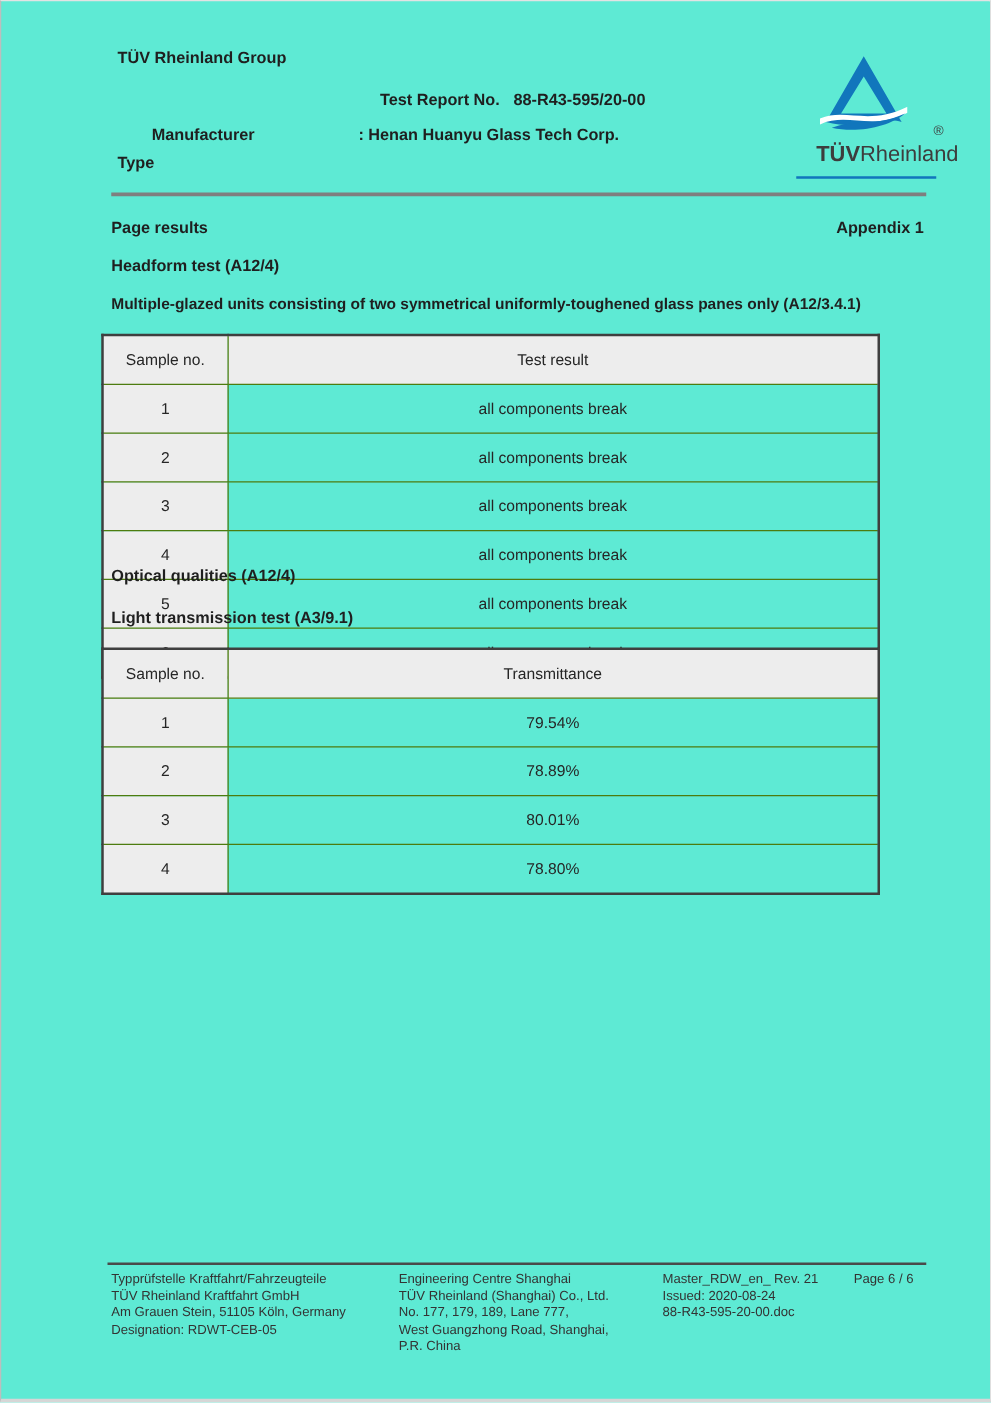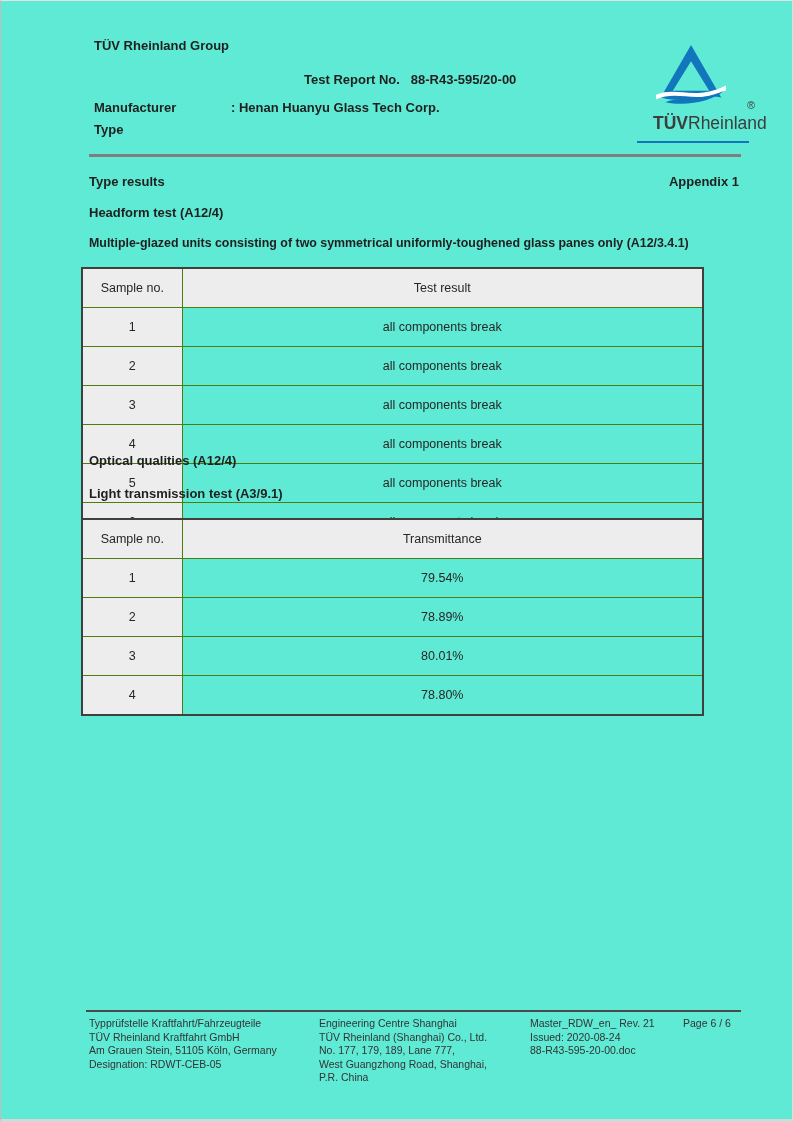--- a/index.html
+++ b/index.html
@@ -107,32 +107,32 @@
       <span class="tuv">TÜV</span><span>Rheinland</span>
       <span class="reg">®</span>
     </div>
     <div class="blue-rule"></div>
   </div>
 
   <div class="abs report-line">
     <span>Test Report No.</span><span class="num">88-R43-595/20-00</span>
   </div>
 
-  <div class="abs meta-row" style="top:99px;">
+  <div class="abs meta-row" style="top:99px;text-align:center;">
     <div class="lbl">Manufacturer</div>
     <div class="val">: Henan Huanyu Glass Tech Corp.</div>
   </div>
 
   <div class="abs meta-row" style="top:121px;">
     <div class="lbl">Type</div>
   </div>
 
   <div class="abs hdr-rule"></div>
 
-  <div class="abs h-bold" style="left:88px; top:173px;">Type results</div>
+  <div class="abs h-bold" style="left:88px; top:173px;">Page results</div>
   <div class="abs appendix">Appendix 1</div>
   <div class="abs h-bold" style="left:88px; top:204px;">Headform test (A12/4)</div>
   <div class="abs sub-heading">Multiple-glazed units consisting of two symmetrical uniformly-toughened glass panes only (A12/3.4.1)</div>
 
   <table class="rpt" id="table1">
     <colgroup>
         <col class="col-sample">
         <col class="col-result">
       </colgroup>
     <thead>

